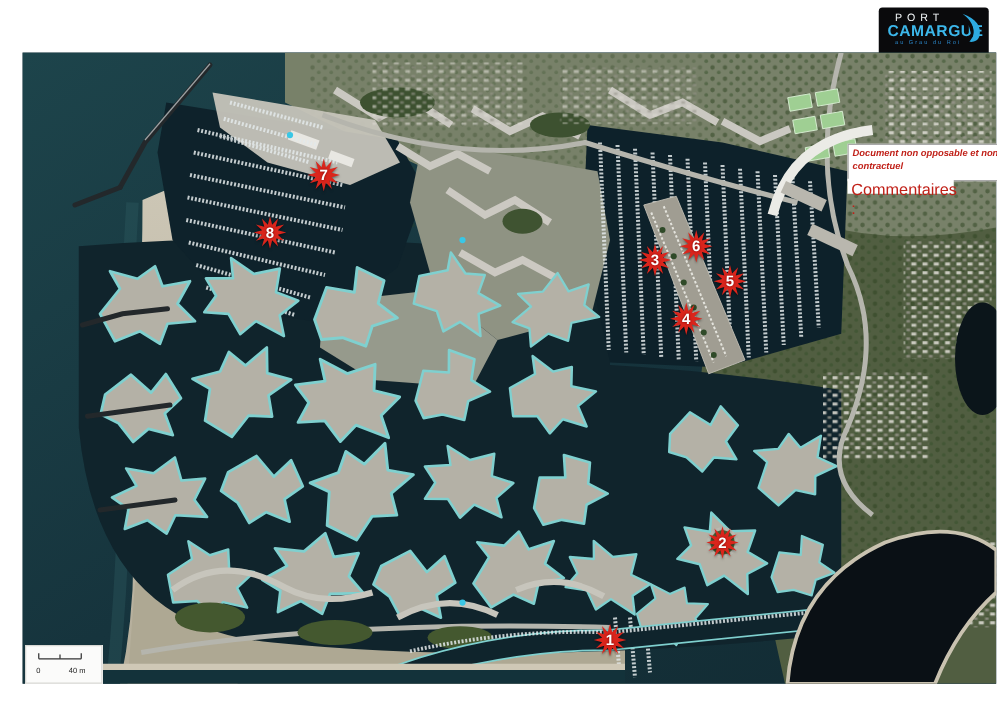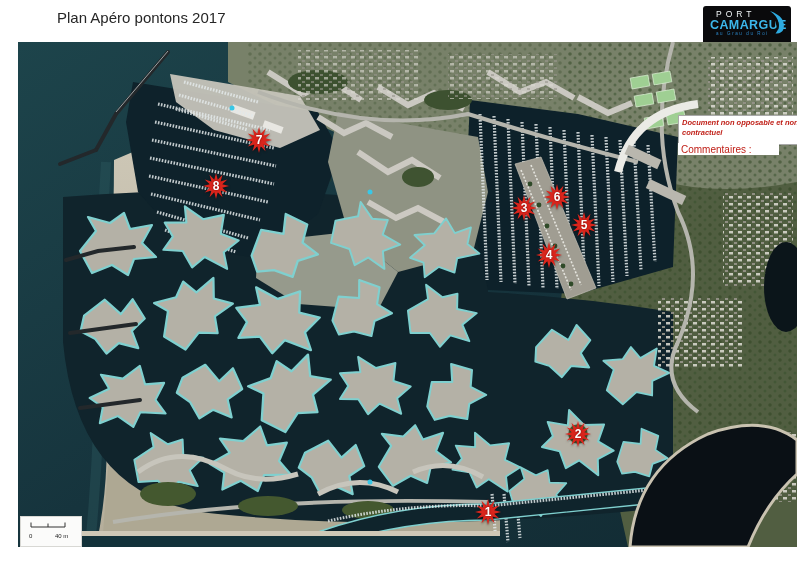--- a/index.html
+++ b/index.html
@@ -22,30 +22,29 @@
   .marker svg{position:absolute;left:0;top:0;width:26px;height:26px;
       filter:drop-shadow(0 1px 1px rgba(0,0,0,.5));}
   .marker .mnum{position:absolute;left:0;top:0;width:26px;height:26px;display:flex;
       align-items:center;justify-content:center;color:#ffffff;font-weight:bold;font-size:12px;
       text-shadow:0 0 2px #6d0000;}
   
   .disclaimer{position:absolute;left:660px;top:73px;width:118px;min-height:24px;background:#ffffff;
       border:0.5px solid #a9a9a9;padding:2px 3px;font-size:7.5px;font-weight:bold;font-style:italic;
       color:#c02018;line-height:1.3;}
   .comments{position:absolute;left:660px;top:101px;width:82px;height:11px;background:#ffffff;
-      padding:1px 16px 0 3px;font-size:10px;color:#c02018;}
+      padding:1px 0 0 3px;font-size:13px;color:#c02018;}
   .scalebox{position:absolute;left:2px;top:474px;width:60px;height:29px;background:#fbfbfa;
       border:0.5px solid #d8d8d4;}
 </style>
 </head>
 <body>
 
 <div class="page">
 
-  <div class="page-title">Plan Apéro pontons 2017</div>
 
   <div class="logo">
     <span class="port">PORT</span>
     <span class="camargue">CAMARGUE</span>
     <span class="tagline">au Grau du Roi</span>
     <svg class="swoosh" viewBox="0 0 19 25">
       <path d="M2,1 C13,5 17.5,11 15.5,19 C14.5,22.4 11,24 7.5,23.4 C13,17.5 12,8 2,1 Z" fill="#2daae0"></path>
       <path d="M5,6 C11,10 12,15 10,20 C8.5,18 8,11 5,6 Z" fill="#0a0a0c"></path>
     </svg>
   </div>

